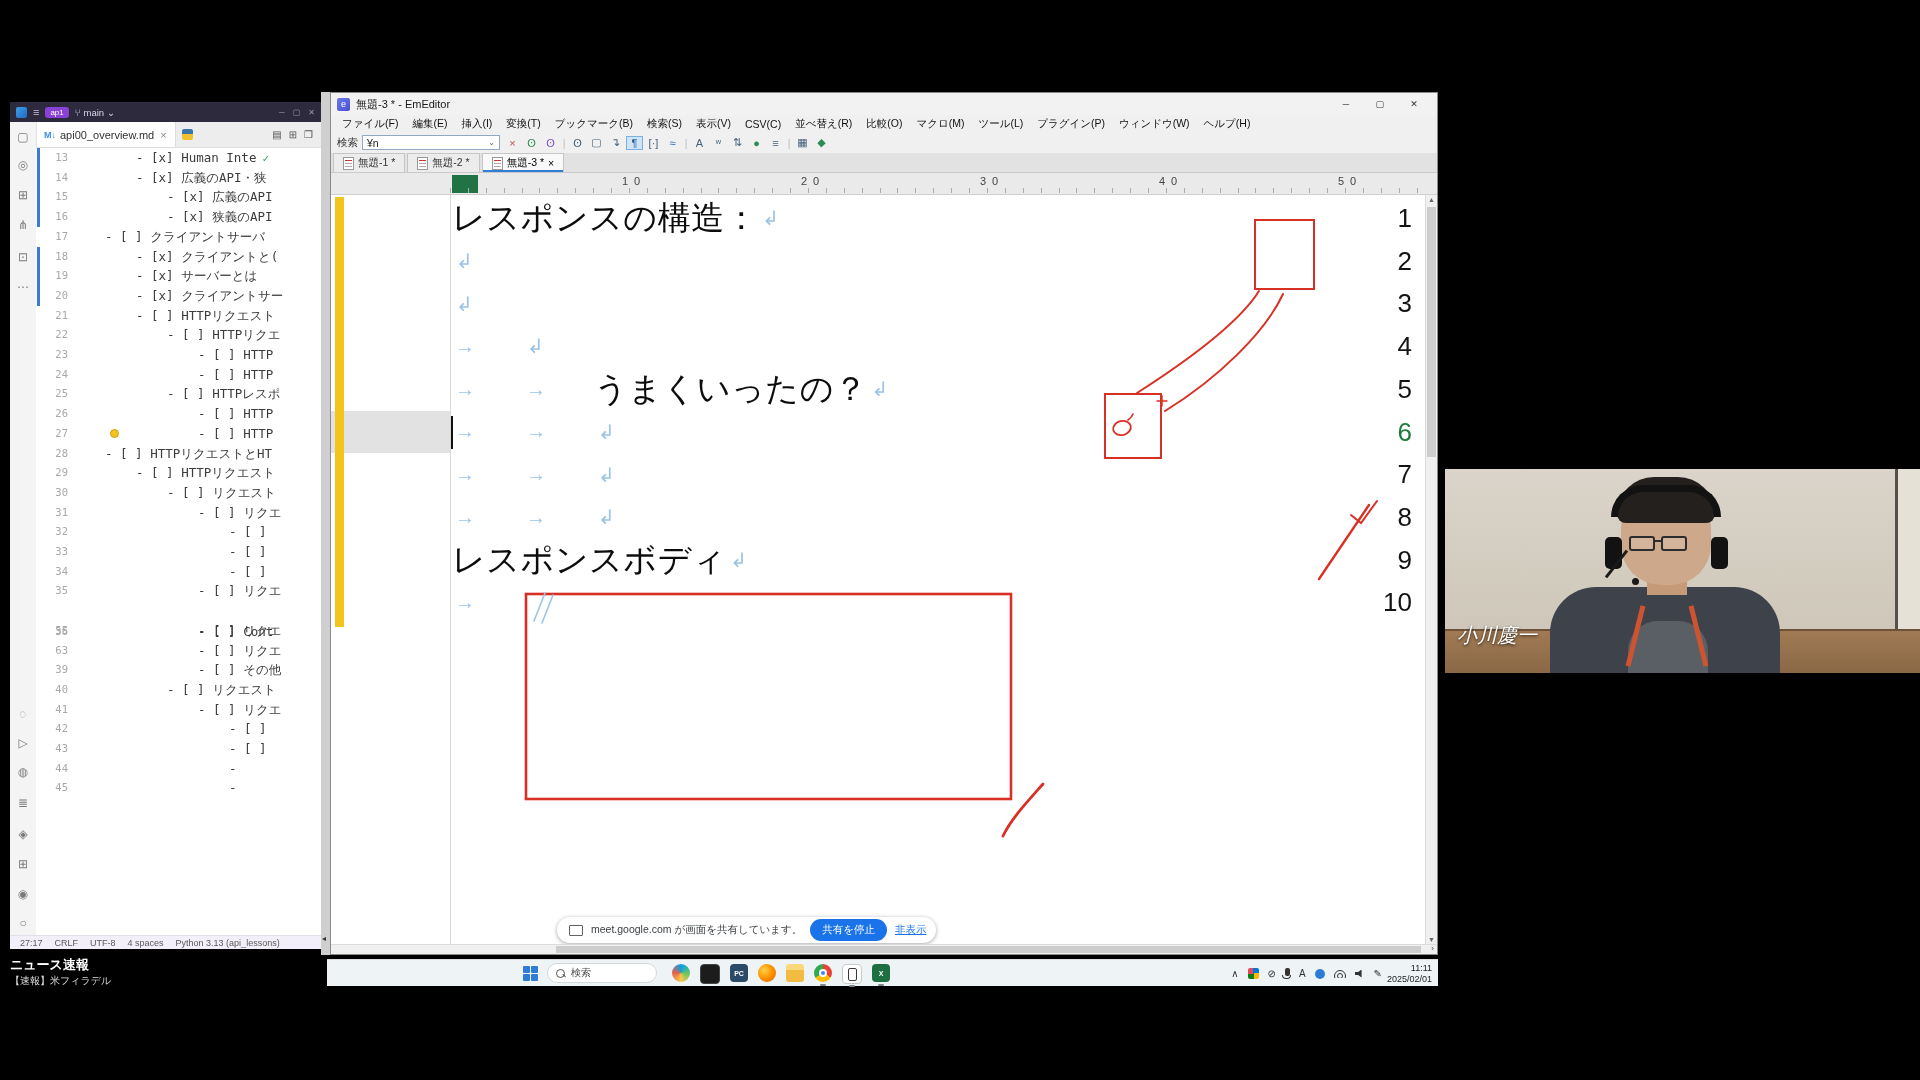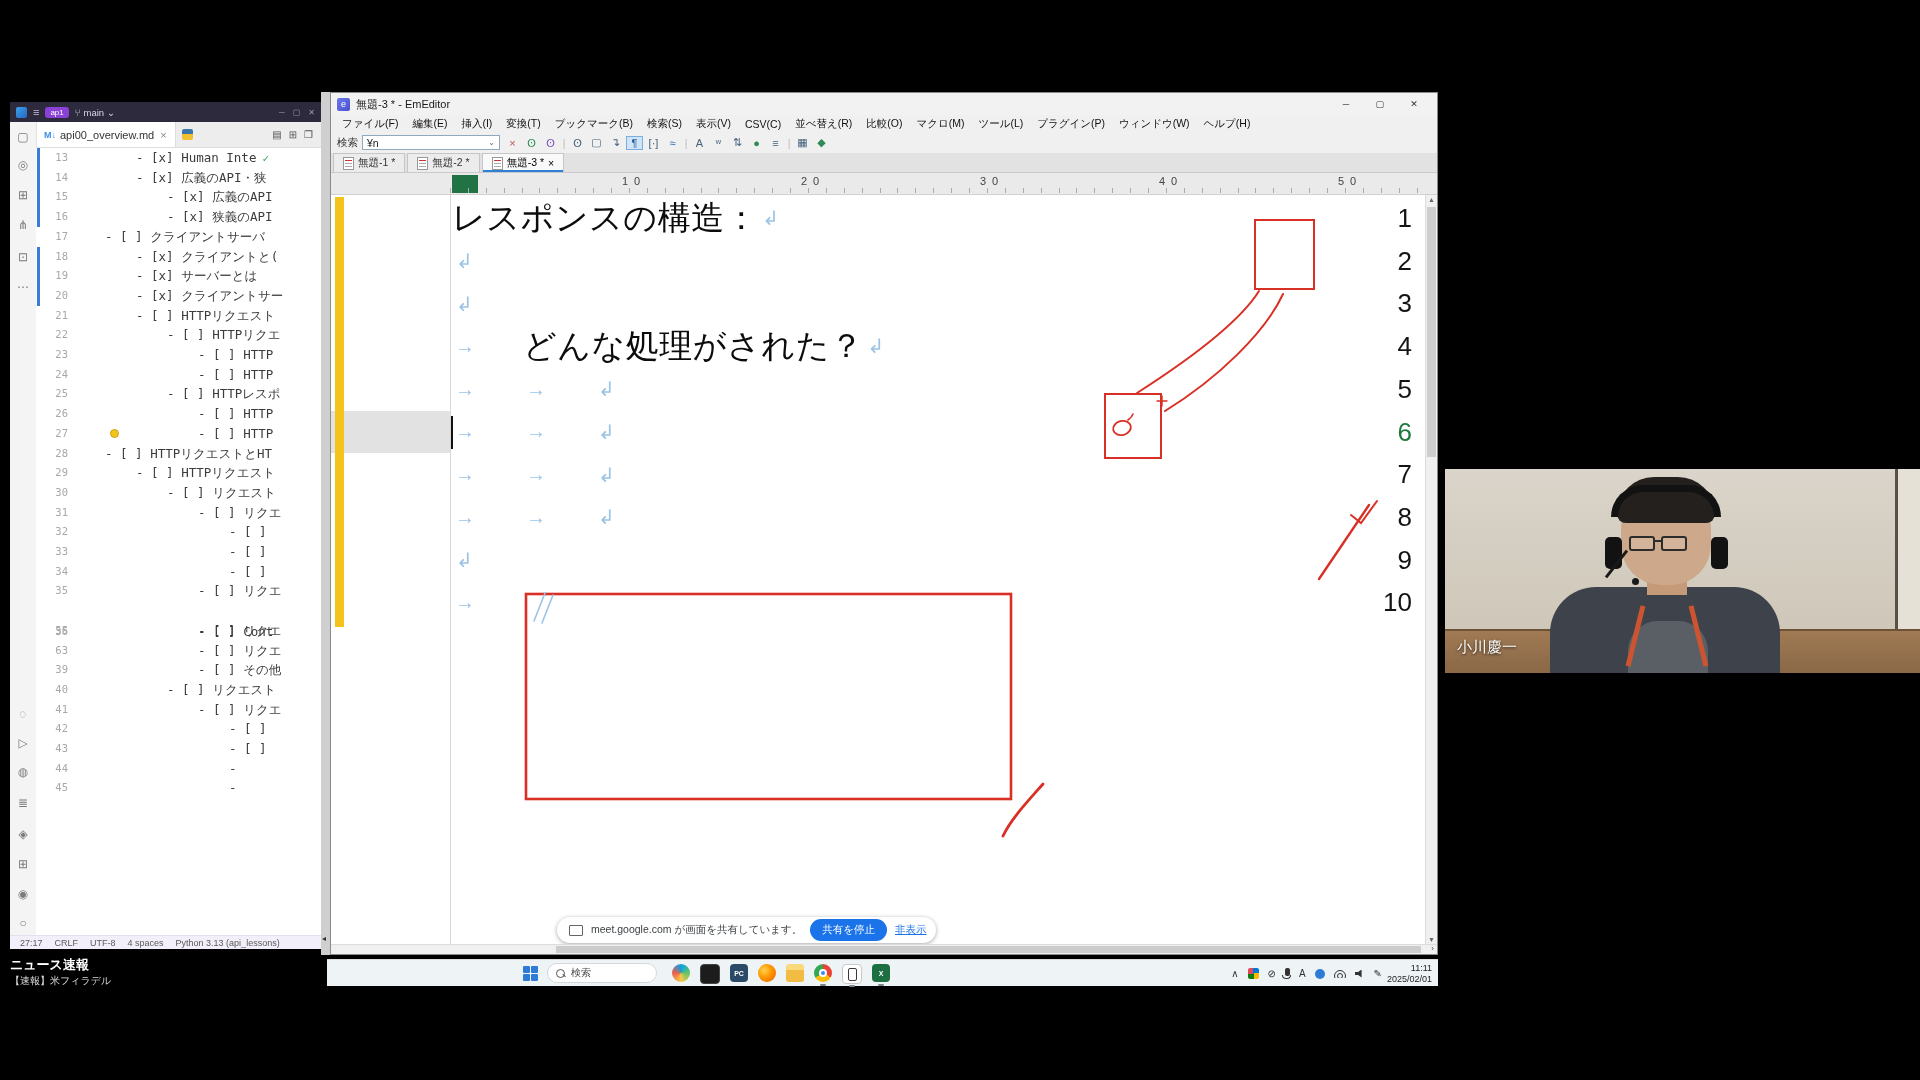--- a/index.html
+++ b/index.html
@@ -134,21 +134,21 @@
   .head{position:absolute;left:176px;bottom:88px;width:90px;height:100px;background:#cda88a;border-radius:45px 45px 40px 40px;}
   .hair{position:absolute;left:172px;bottom:150px;width:98px;height:46px;background:#24201d;border-radius:50px 50px 12px 12px;}
   .glassL{position:absolute;left:184px;bottom:122px;width:26px;height:15px;border:2px solid #2c2c2c;border-radius:3px;background:rgba(255,255,255,.15);box-sizing:border-box;}
   .glassR{position:absolute;left:216px;bottom:122px;width:26px;height:15px;border:2px solid #2c2c2c;border-radius:3px;background:rgba(255,255,255,.15);box-sizing:border-box;}
   .bridge{position:absolute;left:208px;bottom:131px;width:10px;height:2px;background:#2c2c2c;}
   .band{position:absolute;left:166px;bottom:156px;width:110px;height:32px;border:7px solid #121212;border-bottom:none;border-radius:60px 60px 0 0;box-sizing:border-box;}
   .cupL{position:absolute;left:160px;bottom:104px;width:17px;height:32px;background:#121212;border-radius:5px;}
   .cupR{position:absolute;left:266px;bottom:104px;width:17px;height:32px;background:#121212;border-radius:5px;}
   .boom{position:absolute;left:170px;bottom:92px;width:3px;height:34px;background:#1a1a1a;transform:rotate(38deg);}
   .mictip{position:absolute;left:187px;bottom:88px;width:7px;height:7px;background:#1a1a1a;border-radius:50%;}
-  .cam-name{position:absolute;left:12px;bottom:16px;color:#fff;font-size:15px;text-shadow:0 1px 3px rgba(0,0,0,.8);}
+  .cam-name{position:absolute;left:12px;bottom:24px;color:#fff;font-size:20px;text-shadow:0 1px 3px rgba(0,0,0,.8);font-style:italic;}
 </style>
 </head>
 <body>
 
 <div id="stage">
 
   <div id="vscode">
     <div class="vs-titlebar">
       <span class="vs-logo"></span>
       <span class="vs-menu">≡</span>
@@ -466,30 +466,30 @@
           <span class="num">3</span>
           <span class="flow">
             <span class="eol">↲</span>
           </span>
         </div>
         <div class="em-row" style="top: 130.1px;">
           <span class="gcell"></span>
           <span class="num">4</span>
           <span class="flow">
             <span class="tabmark">→</span>
-            <span class="etext">どんな処理がされた？</span>
             <span class="eol">↲</span>
           </span>
         </div>
         <div class="em-row" style="top: 172.8px;">
           <span class="gcell"></span>
           <span class="num">5</span>
           <span class="flow">
             <span class="tabmark">→</span>
             <span class="tabmark">→</span>
+            <span class="etext">うまくいったの？</span>
             <span class="eol">↲</span>
           </span>
         </div>
         <div class="em-row current" style="top: 215.5px;">
           <span class="gcell"></span>
           <span class="num">6</span>
           <span class="flow">
             <span class="tabmark">→</span>
             <span class="tabmark">→</span>
             <span class="eol">↲</span>
@@ -511,20 +511,21 @@
           <span class="flow">
             <span class="tabmark">→</span>
             <span class="tabmark">→</span>
             <span class="eol">↲</span>
           </span>
         </div>
         <div class="em-row" style="top: 343.6px;">
           <span class="gcell"></span>
           <span class="num">9</span>
           <span class="flow">
+            <span class="etext">レスポンスボディ</span>
             <span class="eol">↲</span>
           </span>
         </div>
         <div class="em-row" style="top: 386.3px;">
           <span class="gcell"></span>
           <span class="num">10</span>
           <span class="flow">
             <span class="tabmark">→</span>
           </span>
         </div>

